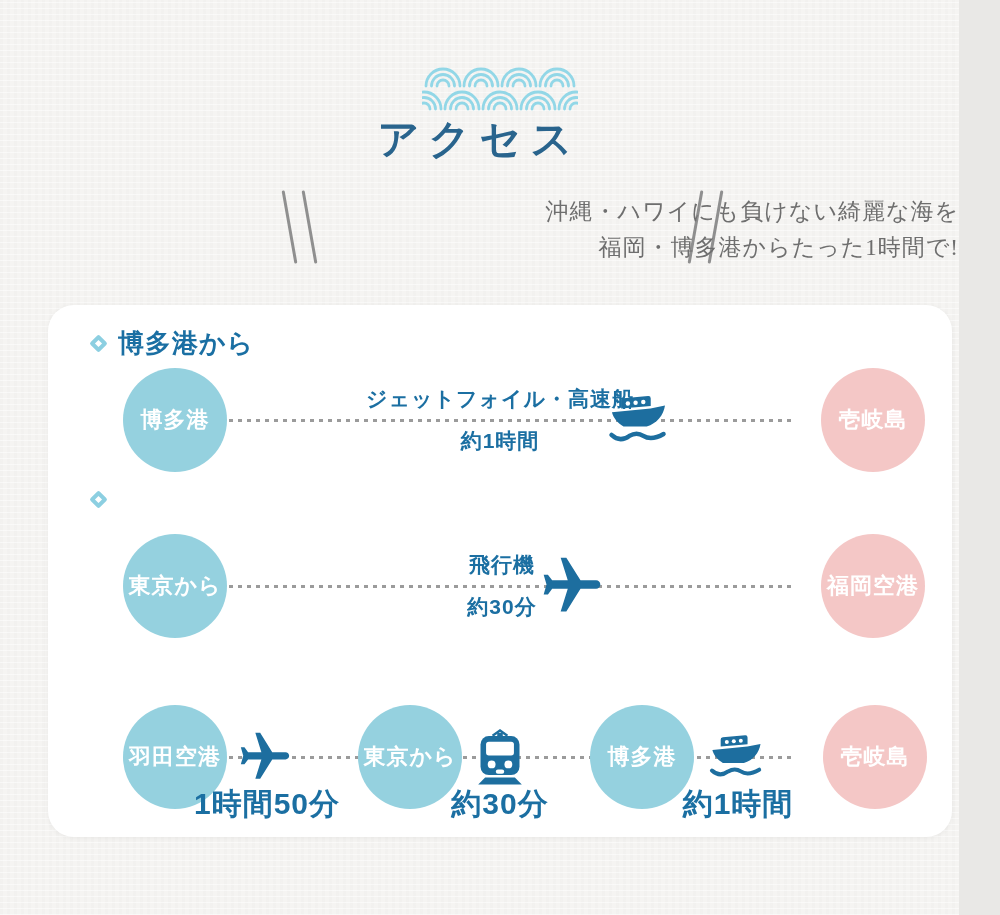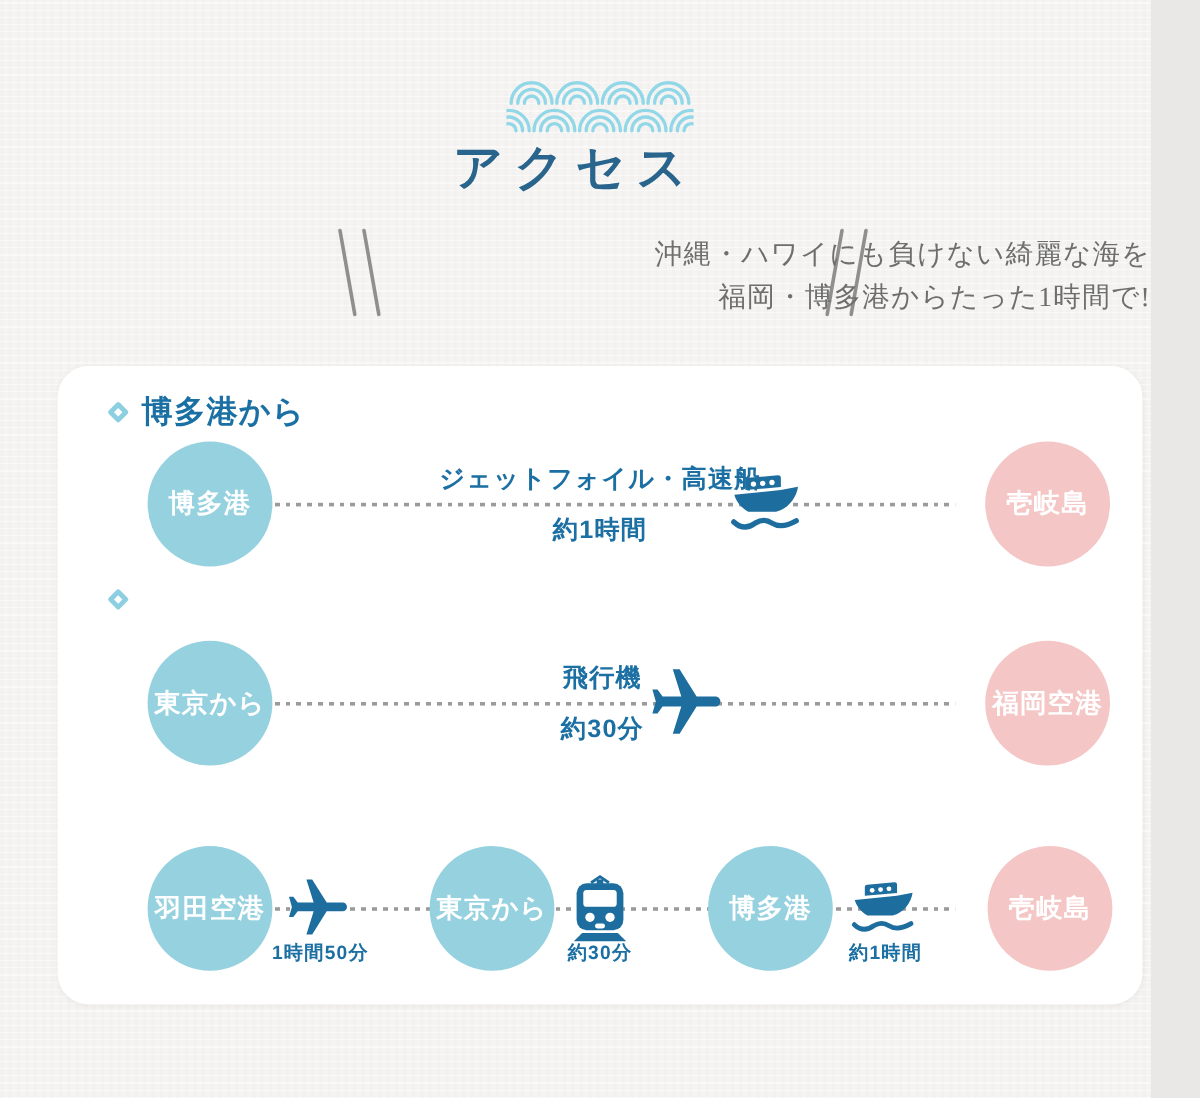--- a/index.html
+++ b/index.html
@@ -66,21 +66,21 @@
   }
   .stop.blue { background:#95d1df; }
   .stop.pink { background:#f4c7c6; }
 
   .leg-label {
     position:absolute; white-space:nowrap; color:#1b6fa2;
     font-size:21px; font-weight:700; letter-spacing:1px;
   }
   .leg-label.above { transform:translate(-50%,-100%); top:-7px; }
   .leg-label.below { transform:translate(-50%,0); top:7px; }
-  .leg-label.below-far { transform:translate(-50%,0); top:27px; font-size:16px; }
+  .leg-label.below-far { transform:translate(-50%,0); top:27px; font-size:30px; }
 
   .leg-icon { position:absolute; top:0; transform:translate(-50%,-50%); color:#1d6e9f; }
   .leg-icon svg { display:block; }
 </style>
 </head>
 <body>
 
 <div class="page">
 
   <div class="waves">

